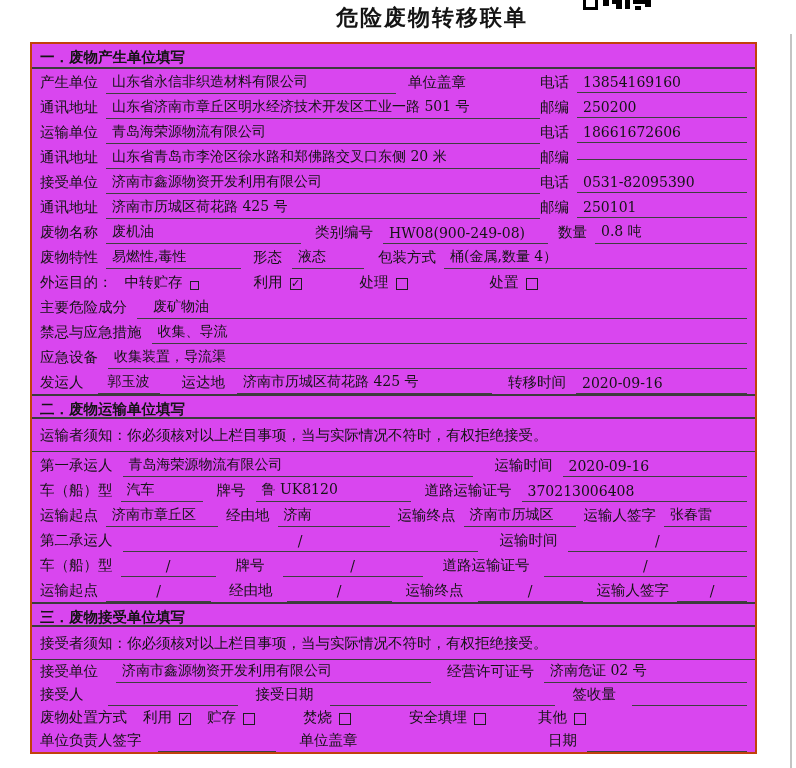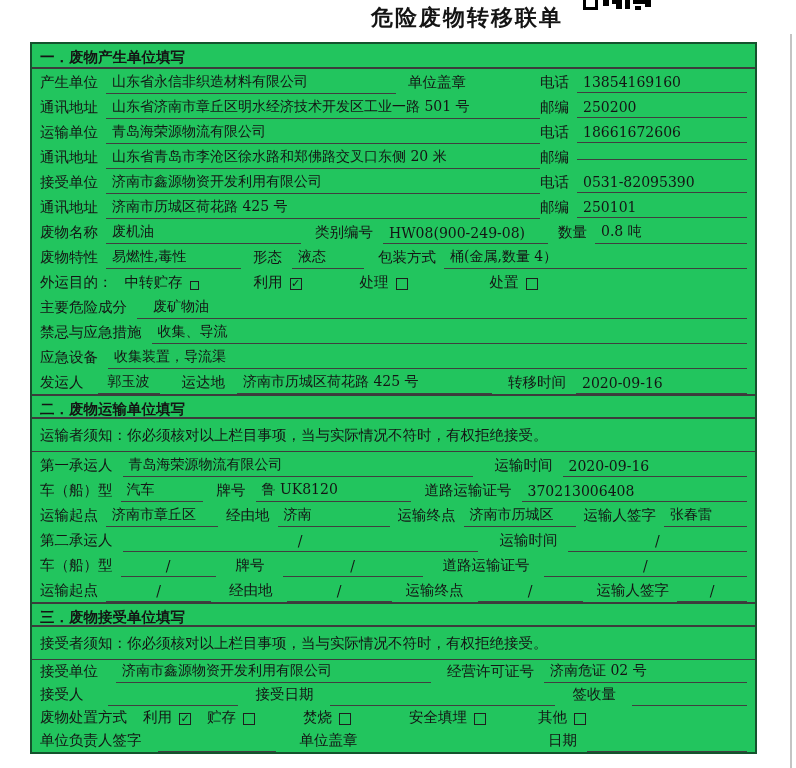--- a/index.html
+++ b/index.html
@@ -1,28 +1,28 @@
 <!DOCTYPE html>
 <html><head>
 <meta charset="utf-8">
 <style>
   html,body{margin:0;padding:0;}
   body{width:796px;height:768px;overflow:hidden;background:#fff;
        font-family:"DejaVu Serif","Liberation Serif",serif;color:#141414;}
   .page{position:relative;width:796px;height:768px;background:#ffffff;}
 
   .serial{position:absolute;left:35px;top:11px;font-size:15px;white-space:nowrap;}
-  .title{position:absolute;left:467px;top:3px;transform:translateX(-50%);
+  .title{position:absolute;left:432px;top:3px;transform:translateX(-50%);
          font-size:22px;font-weight:bold;letter-spacing:2px;white-space:nowrap;
          font-family:"DejaVu Sans","Liberation Sans",sans-serif;}
   .qr{position:absolute;left:583px;top:0;}
   .scanline{position:absolute;left:790px;top:34px;width:2px;height:734px;background:#c4c4c4;}
 
   .tbl{position:absolute;left:30px;top:42px;width:727px;box-sizing:border-box;
-       border:2px solid #14532d;background:#22c55e;}
+       border:2px solid #c2410c;background:#d946ef;}
   .sh{height:25px;box-sizing:border-box;padding:4px 8px 0;font-weight:bold;font-size:14.5px;
       font-family:"DejaVu Sans","Liberation Sans",sans-serif;border-bottom:2px solid #3c3c3c;}
   .bt{border-top:2px solid #3c3c3c;}
   .notice{height:16px;display:flex;align-items:center;box-sizing:border-box;
           padding:16px 8px;border-bottom:1.5px solid #3c3c3c;font-size:14.5px;}
   .r{display:flex;align-items:flex-end;height:25px;box-sizing:border-box;
      padding:0 8px;font-size:14.5px;}
   .r3{height:23px;}
   .lb{white-space:nowrap;padding-bottom:2px;}
   .u{border-bottom:1px solid #3f3f3f;box-sizing:border-box;padding:0 6px 2px 6px;

